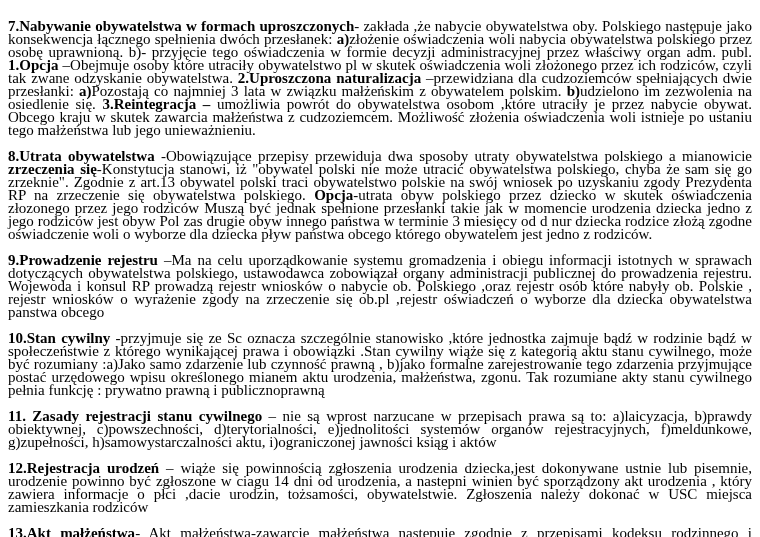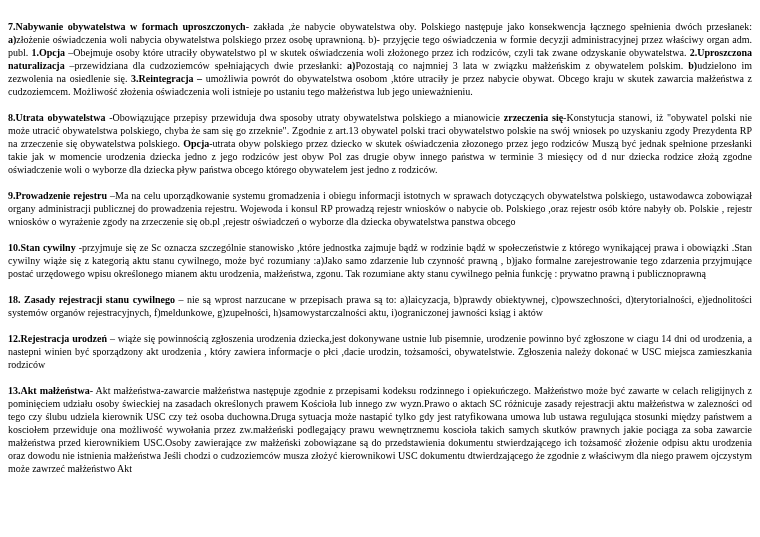--- a/index.html
+++ b/index.html
@@ -13,37 +13,37 @@
     overflow: hidden;
   }
   .page {
     box-sizing: border-box;
     width: 760px;
     height: 537px;
     padding: 20px 8px 8px 8px;
     background: #ffffff;
     color: #000000;
     font-family: "Liberation Serif", "DejaVu Serif", serif;
-    font-size: 10px;
+    font-size: 15px;
     line-height: 13px;
     text-align: justify;
   }
   .para {
     margin: 0 0 13px 0;
   }
   .para b {
     font-weight: bold;
   }
 </style>
 </head>
 <body>
 
 <div class="page">
   <div>
       <p class="para"><b>7.Nabywanie obywatelstwa w formach uproszczonych</b><span>- zakłada ,że nabycie obywatelstwa oby. Polskiego następuje jako konsekwencja łącznego spełnienia dwóch przesłanek: </span><b>a)</b><span>złożenie oświadczenia woli nabycia obywatelstwa polskiego przez osobę uprawnioną. b)- przyjęcie tego oświadczenia w formie decyzji administracyjnej przez właściwy organ adm. publ. </span><b>1.Opcja</b><span> –Obejmuje osoby które utraciły obywatelstwo pl w skutek oświadczenia woli złożonego przez ich rodziców, czyli tak zwane odzyskanie obywatelstwa. </span><b>2.Uproszczona naturalizacja</b><span> –przewidziana dla cudzoziemców spełniających dwie przesłanki: </span><b>a)</b><span>Pozostają co najmniej 3 lata w związku małżeńskim z obywatelem polskim. </span><b>b)</b><span>udzielono im zezwolenia na osiedlenie się. </span><b>3.Reintegracja –</b><span> umożliwia powrót do obywatelstwa osobom ,które utraciły je przez nabycie obywat. Obcego kraju w skutek zawarcia małżeństwa z cudzoziemcem. Możliwość złożenia oświadczenia woli istnieje po ustaniu tego małżeństwa lub jego unieważnieniu.</span></p>
       <p class="para"><b>8.Utrata obywatelstwa</b><span> -Obowiązujące przepisy przewiduja dwa sposoby utraty obywatelstwa polskiego a mianowicie </span><b>zrzeczenia się</b><span>-Konstytucja stanowi, iż "obywatel polski nie może utracić obywatelstwa polskiego, chyba że sam się go zrzeknie". Zgodnie z art.13 obywatel polski traci obywatelstwo polskie na swój wniosek po uzyskaniu zgody Prezydenta RP na zrzeczenie się obywatelstwa polskiego.  </span><b>Opcja</b><span>-utrata obyw polskiego przez dziecko w skutek oświadczenia złozonego przez jego rodziców Muszą być jednak spełnione przesłanki takie jak w momencie urodzenia dziecka jedno z jego rodziców jest obyw Pol zas drugie obyw innego państwa w terminie 3 miesięcy od d nur dziecka rodzice złożą zgodne oświadczenie woli o wyborze dla dziecka pływ państwa obcego którego obywatelem jest jedno z rodziców.</span></p>
       <p class="para"><b>9.Prowadzenie rejestru</b><span> –Ma na celu uporządkowanie systemu gromadzenia i obiegu informacji istotnych w sprawach dotyczących obywatelstwa polskiego, ustawodawca zobowiązał organy administracji publicznej do prowadzenia rejestru. Wojewoda i konsul RP prowadzą rejestr wniosków o nabycie ob. Polskiego ,oraz rejestr osób które nabyły ob. Polskie , rejestr wniosków o wyrażenie zgody na zrzeczenie się ob.pl ,rejestr oświadczeń o wyborze dla dziecka obywatelstwa panstwa obcego</span></p>
       <p class="para"><b>10.Stan cywilny</b><span>  -przyjmuje się ze Sc oznacza szczególnie stanowisko ,które jednostka zajmuje bądź w rodzinie bądź w społeczeństwie z którego wynikającej prawa i obowiązki .Stan cywilny wiąże się z kategorią aktu stanu cywilnego, może być rozumiany :a)Jako samo zdarzenie lub czynność prawną , b)jako formalne zarejestrowanie tego zdarzenia przyjmujące postać urzędowego wpisu określonego mianem aktu urodzenia, małżeństwa, zgonu. Tak rozumiane akty stanu cywilnego pełnia funkcję : prywatno prawną i publicznoprawną</span></p>
-      <p class="para"><b>18. Zasady rejestracji stanu cywilnego</b><span> – nie są wprost narzucane w przepisach prawa są to: a)laicyzacja, b)prawdy obiektywnej, c)powszechności, d)terytorialności, e)jednolitości systemów organów rejestracyjnych, f)meldunkowe, g)zupełności, h)samowystarczalności aktu, i)ograniczonej jawności ksiąg i aktów</span></p>
+      <p class="para"><b>11. Zasady rejestracji stanu cywilnego</b><span> – nie są wprost narzucane w przepisach prawa są to: a)laicyzacja, b)prawdy obiektywnej, c)powszechności, d)terytorialności, e)jednolitości systemów organów rejestracyjnych, f)meldunkowe, g)zupełności, h)samowystarczalności aktu, i)ograniczonej jawności ksiąg i aktów</span></p>
       <p class="para"><b>12.Rejestracja urodzeń</b><span> – wiąże  się powinnością zgłoszenia urodzenia dziecka,jest dokonywane ustnie lub pisemnie, urodzenie powinno być zgłoszone w ciagu 14 dni od  urodzenia, a nastepni winien być sporządzony akt urodzenia , który zawiera informacje o płci ,dacie urodzin, tożsamości, obywatelstwie. Zgłoszenia należy dokonać w USC miejsca zamieszkania rodziców</span></p>
       <p class="para"><b>13.Akt małżeństwa</b><span>- Akt małżeństwa-zawarcie małżeństwa następuje zgodnie z przepisami kodeksu rodzinnego i opiekuńczego. Małżeństwo może być zawarte w celach religijnych z pominięciem udziału osoby świeckiej na zasadach określonych prawem Kościoła lub innego zw wyzn.Prawo o aktach SC różnicuje zasady rejestracji aktu małżeństwa w zalezności od tego czy ślubu udziela kierownik USC czy też osoba duchowna.Druga sytuacja może nastapić tylko gdy jest ratyfikowana umowa lub ustawa regulująca stosunki między państwem a kosciołem przewiduje ona możliwość wywołania przez zw.małżeński podlegający prawu wewnętrznemu koscioła takich samych skutków prawnych jakie pociąga za soba zawarcie małżeństwa przed kierownikiem USC.Osoby zawierające zw małżeński zobowiązane są do przedstawienia dokumentu stwierdzającego ich tożsamość złożenie odpisu aktu urodzenia oraz dowodu nie istnienia małżeństwa Jeśli chodzi o cudzoziemców musza złożyć kierownikowi USC dokumentu dtwierdzającego że zgodnie z właściwym dla niego prawem ojczystym może zawrzeć małżeństwo Akt</span></p>
     </div>
 </div>
 
 </body></html>

